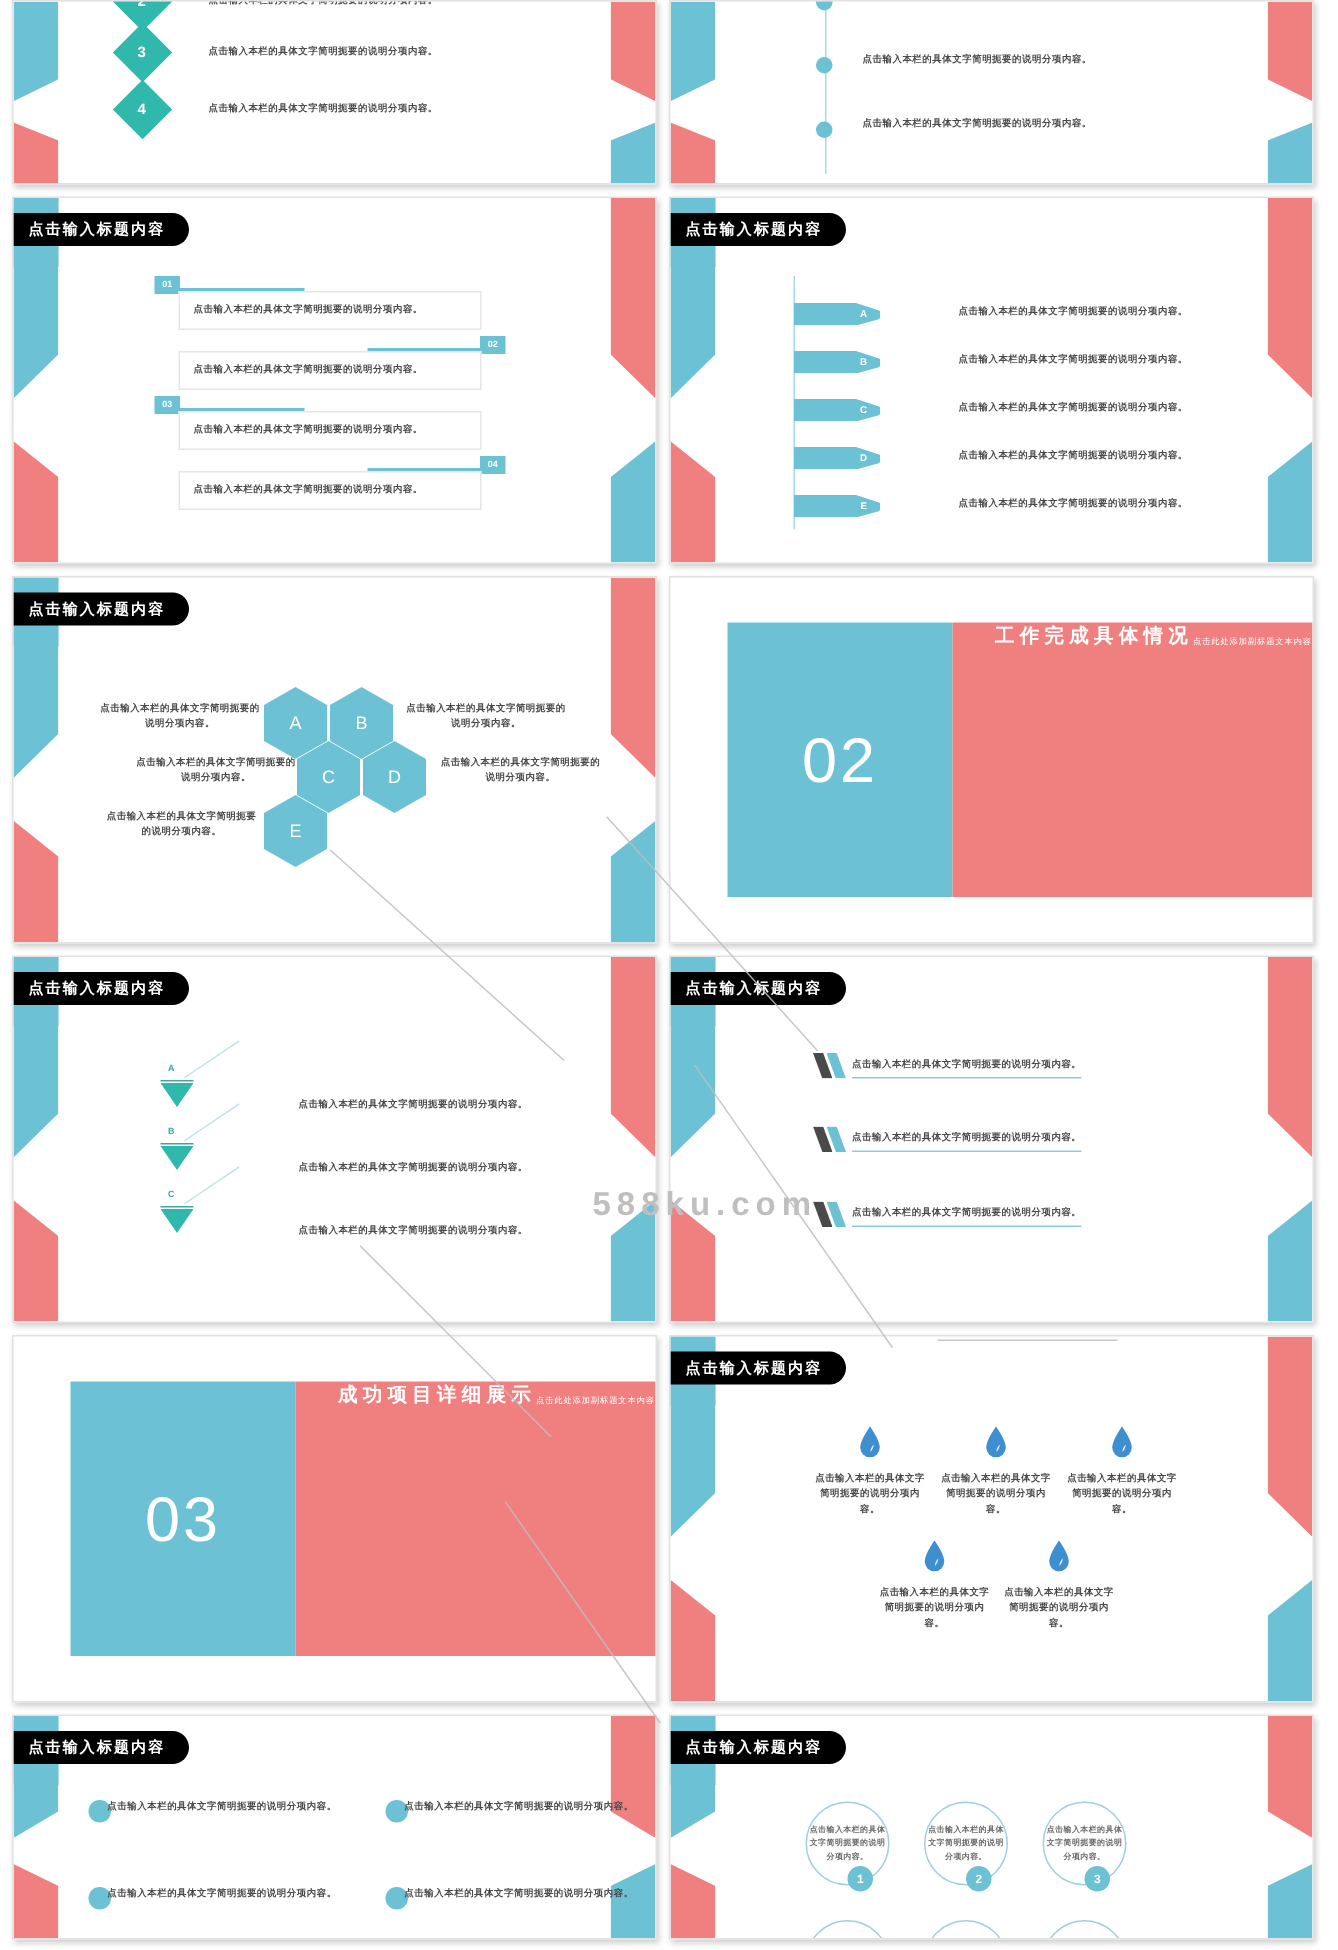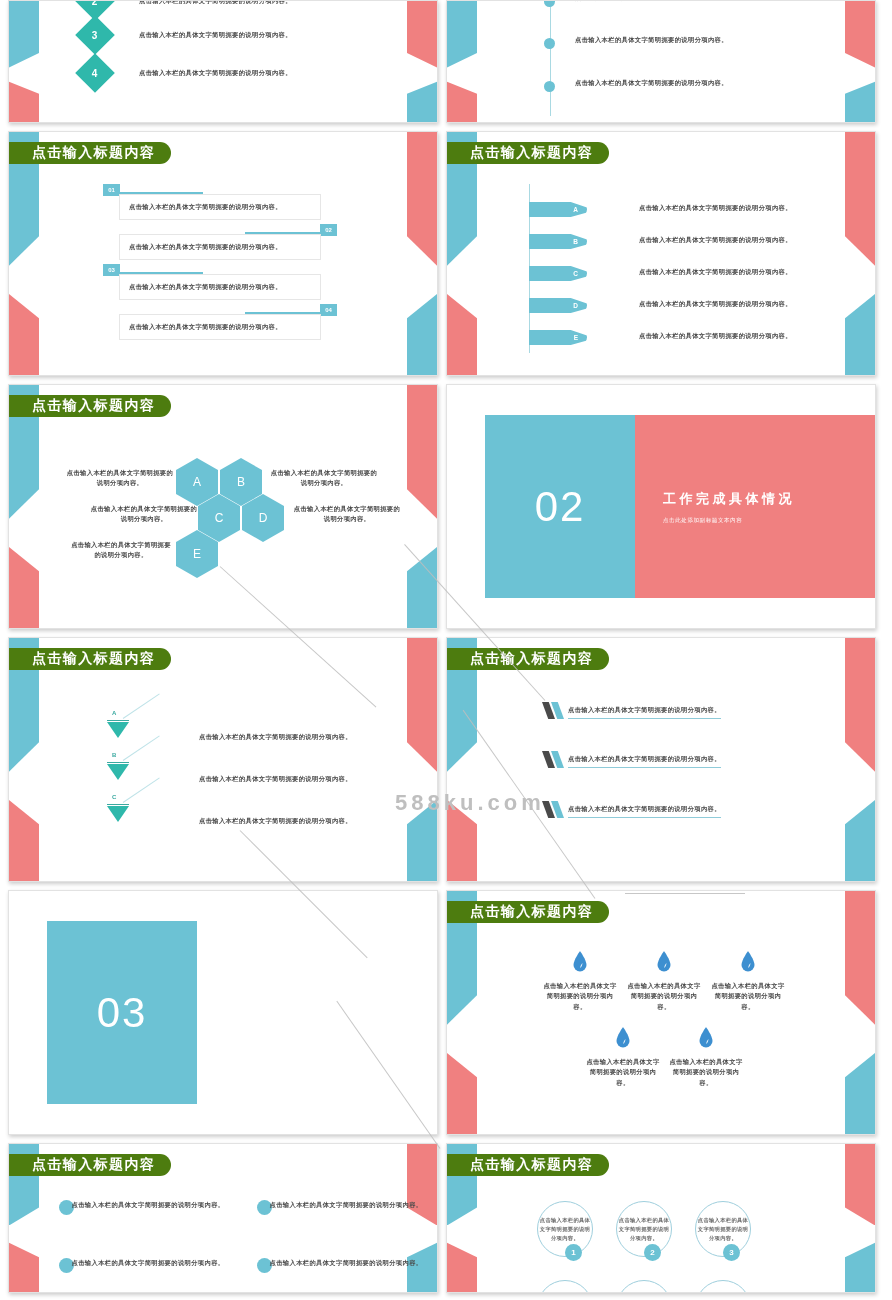--- a/index.html
+++ b/index.html
@@ -51,25 +51,25 @@
   }
   .deco-right .bot {
     position: absolute; right: 0; bottom: 0; width: 30px; height: 45%;
     background: #6cc2d4;
     clip-path: polygon(0 48%, 100% 26%, 100% 100%, 0 100%);
   }
 
   
   .title-pill {
     position: absolute; left: 0; top: 10px;
-    height: 22px; padding: 0 16px 0 23px;
-    background: #4d7c0f;
+    height: 22px; padding: 0 16px 0 10px;
+    background: #000000;
     border-radius: 0 12px 12px 0;
     color: #ffffff;
-    font-size: 14px; font-weight: bold; letter-spacing: 1.4px;
+    font-size: 10px; font-weight: bold; letter-spacing: 1.4px;
     display: flex; align-items: center;
     z-index: 4;
   }
   .title-stem {
     position: absolute; left: 0; top: 0; width: 30px; height: 46px;
     background: #6cc2d4; z-index: 3;
   }
 
   
   .btext {
@@ -131,21 +131,21 @@
     position: absolute; left: 38px; right: 0; top: 30px; bottom: 30px;
     display: flex;
   }
   .sec-num {
     flex: 0 0 150px; background: #6cc2d4;
     display: flex; align-items: center; justify-content: center;
     color: #fff; font-size: 42px; font-weight: 300; letter-spacing: 2px;
   }
   .sec-txt {
     flex: 1; background: #f08080; color: #fff;
-    display: flex; flex-direction: column; justify-content: center;
+    display: flex; flex-direction: row; justify-content: center;
     padding-left: 28px;
   }
   .sec-title { font-size: 13px; font-weight: bold; letter-spacing: 3.5px; }
   .sec-sub { font-size: 5.5px; letter-spacing: .6px; margin-top: 9px; }
 
   
   .hex {
     position: absolute; width: 42px; height: 48px; background: #6cc2d4;
     clip-path: polygon(50% 0, 100% 25%, 100% 75%, 50% 100%, 0 75%, 0 25%);
     display: flex; align-items: center; justify-content: center;
@@ -455,20 +455,24 @@
     <div class="chev-row" style="left:95px; top:163px;">
       <div class="chev-dark"></div>
       <div class="chev-blue"></div>
       <div class="chev-body btext">点击输入本栏的具体文字简明扼要的说明分项内容。</div>
     </div>
   </div>
 
   <div class="slide">
     <div class="sec-wrap">
       <div class="sec-num">03</div>
+      <div class="sec-txt">
+        <div class="sec-title">成功项目详细展示</div>
+        <div class="sec-sub">点击此处添加副标题文本内容</div>
+      </div>
     </div>
   </div>
 
   <div class="slide">
     <div class="deco-left">
         <div class="top"></div>
         <div class="bot"></div>
       </div>
     <div class="deco-right">
         <div class="top"></div>

